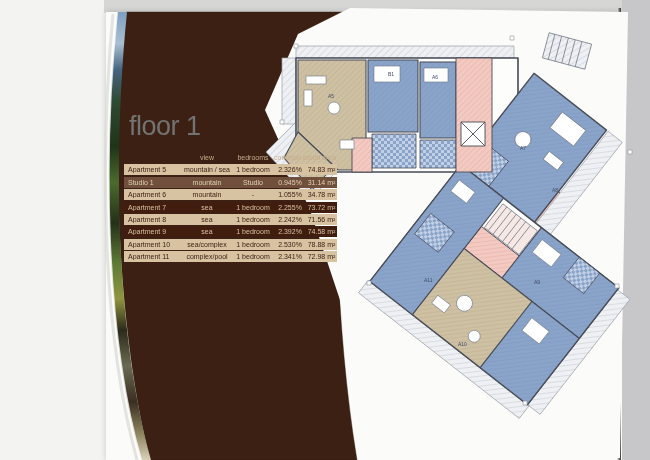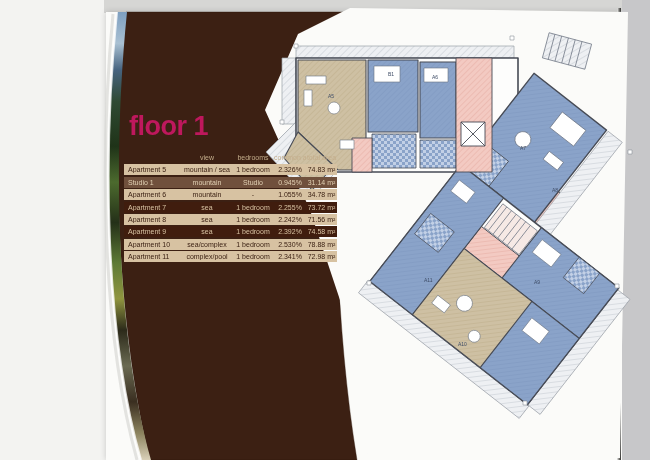--- a/index.html
+++ b/index.html
@@ -11,21 +11,21 @@
   .top-gray{position:absolute;left:104px;top:0;width:546px;height:13px;background:#d6d6d4;}
   .right-gray{position:absolute;left:622px;top:0;width:28px;height:460px;background:#c7c7c9;}
   .page-white{position:absolute;left:106px;top:12px;width:516px;height:448px;background:#fbfbf9;
     box-shadow:0 0 6px rgba(0,0,0,.18);}
   .page-edge{position:absolute;left:617px;top:8px;width:4px;height:452px;
     background:linear-gradient(90deg,#efefed, #6b6b68 60%, #2e2e2c);}
   svg.art{position:absolute;left:0;top:0;}
 
   .floor-title{
     position:absolute;left:129px;top:111px;
-    font-size:27px;letter-spacing:-0.5px;color:#be185d;font-weight:700;
+    font-size:27px;letter-spacing:-0.5px;color:#737373;font-weight:400;
   }
   .table-panel{position:absolute;left:124px;top:151px;width:213px;font-size:7px;color:#c4ad8b;}
   .thead{display:flex;height:12px;align-items:center;}
   .thead .c{text-align:center;}
   .trow{display:flex;height:11px;align-items:center;margin-top:1.4px;}
   .c{overflow:hidden;white-space:nowrap;}
   .c.name{width:54px;text-align:left;padding-left:4px;}
   .c.view{width:50px;text-align:center;}
   .c.bed{width:42px;text-align:center;}
   .c.com{width:32px;text-align:center;}

